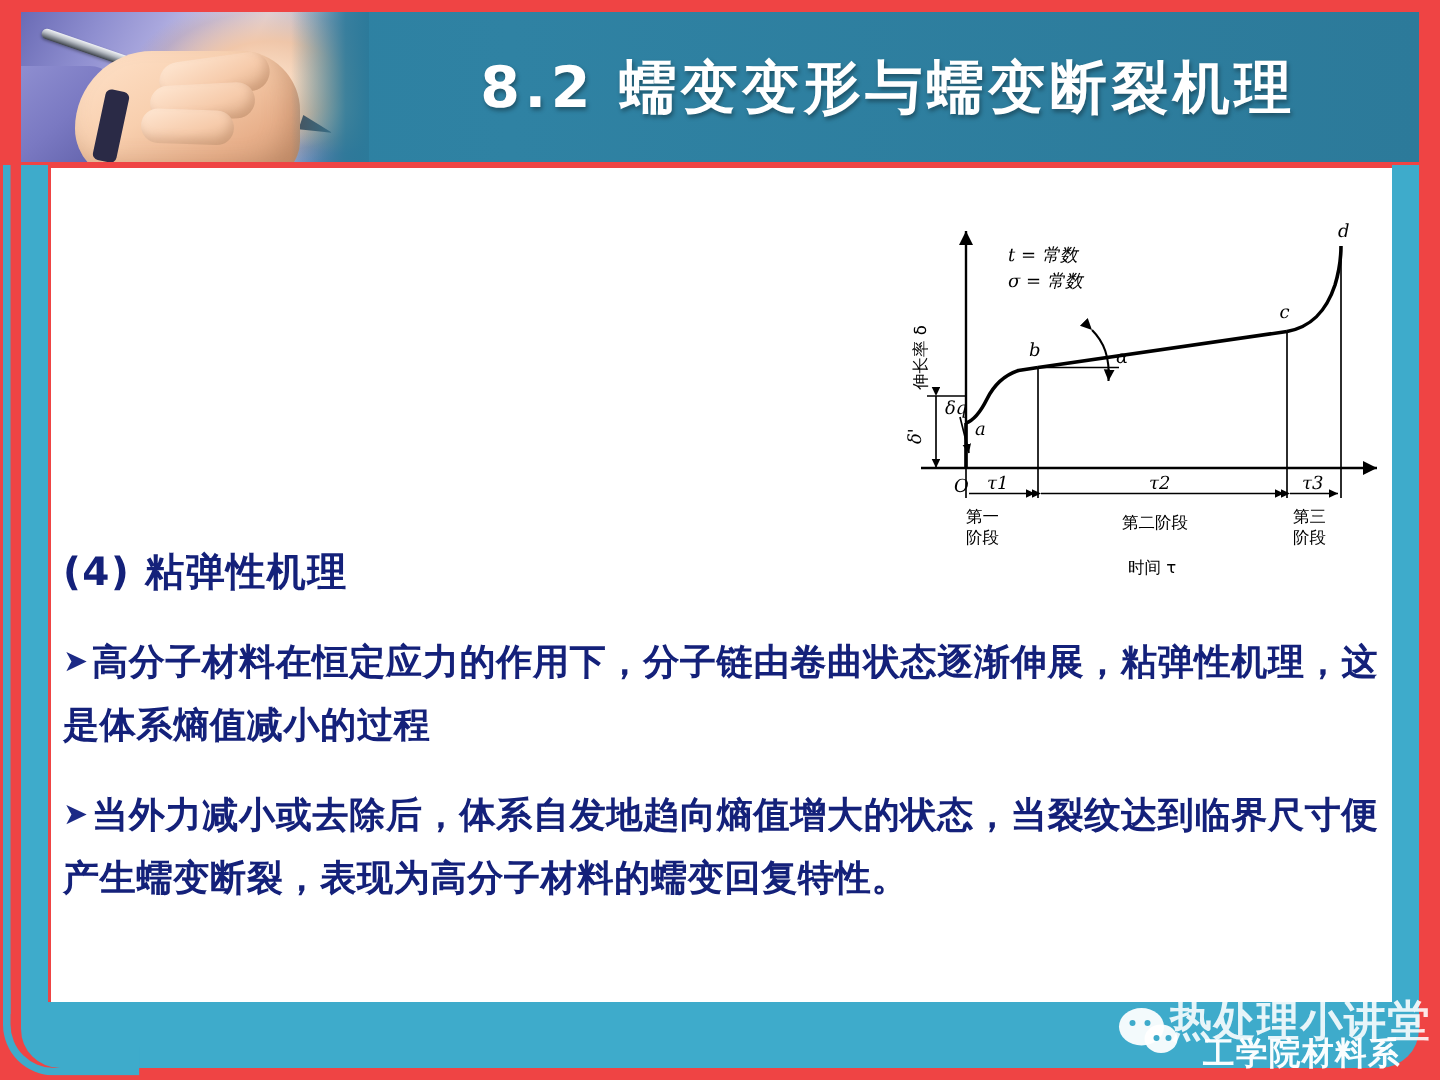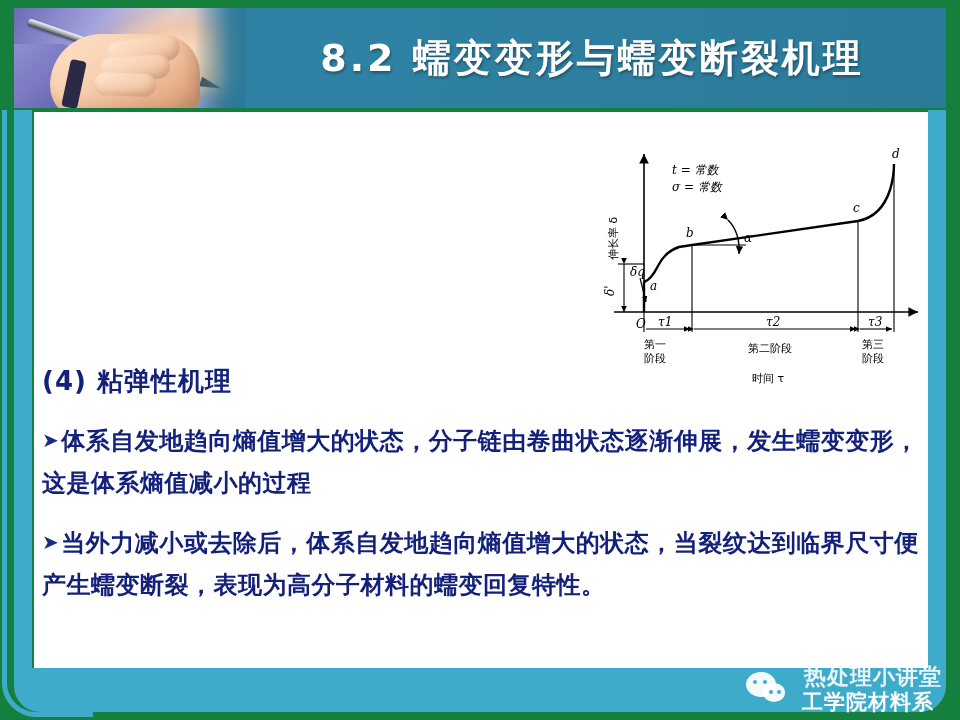--- a/index.html
+++ b/index.html
@@ -5,21 +5,21 @@
   html, body {
     margin: 0;
     padding: 0;
     background: #ffffff;
   }
   #slide {
     position: relative;
     width: 960px;
     height: 720px;
     overflow: hidden;
-    background: #15803d;
+    background: #ef4444;
     font-family: "Liberation Sans", "DejaVu Sans", sans-serif;
   }
 
   
   .banner {
     position: absolute;
     left: 14px;
     top: 8px;
     width: 932px;
     height: 100px;
@@ -282,24 +282,24 @@
   }
   .wm-b1 { left: 2px; top: 6px; width: 30px; height: 25px; }
   .wm-b2 { left: 19px; top: 17px; width: 22px; height: 19px; }
   .wm-dot { position: absolute; width: 4px; height: 4px; background: #3eabcb; border-radius: 50%; }
   .wm-d1 { left: 9px;  top: 14px; }
   .wm-d2 { left: 19px; top: 14px; }
   .wm-d3 { left: 25px; top: 24px; }
   .wm-d4 { left: 33px; top: 24px; }
   .wm-line1 {
     position: absolute;
-    left: 60px;
+    left: 36px;
     top: 0px;
     color: rgba(255,255,255,0.88);
-    font-size: 22px;
+    font-size: 28px;
     font-weight: bold;
     letter-spacing: 1px;
     font-family: Liberation Mono, monospace;
     white-space: nowrap;
   }
   .wm-line2 {
     position: absolute;
     left: 58px;
     top: 26px;
     color: rgba(255,255,255,0.97);
@@ -335,21 +335,21 @@
   <div class="frame-right"></div>
   <div class="frame-bottom"></div>
   <div class="frame-bottom-inner"></div>
 
   <div class="content">
 
 
     <div class="heading-4">(4) 粘弹性机理</div>
 
     <div class="para-2">
-      <span class="bullet-arrow">➤</span><span>体系自发地趋向熵值增大的状态，分子链由卷曲状态逐渐伸展，发生蠕变变形，这是体系熵值减小的过程</span>
+      <span class="bullet-arrow">➤</span><span>高分子材料在恒定应力的作用下，分子链由卷曲状态逐渐伸展，粘弹性机理，这是体系熵值减小的过程</span>
     </div>
 
     <div class="para-3">
       <span class="bullet-arrow">➤</span><span>当外力减小或去除后，体系自发地趋向熵值增大的状态，当裂纹达到临界尺寸便产生蠕变断裂，表现为高分子材料的蠕变回复特性。</span>
     </div>
 
     <div class="chart-box">
       <svg width="330" height="250" viewBox="0 0 330 250">
         <defs>
           <marker id="ah" markerWidth="8" markerHeight="8" refX="6" refY="3" orient="auto">

